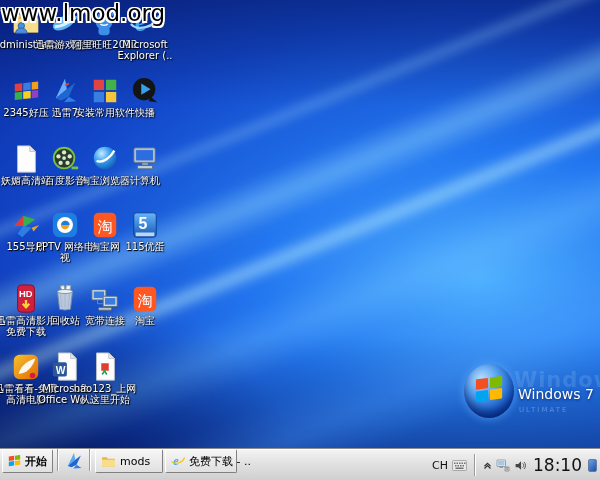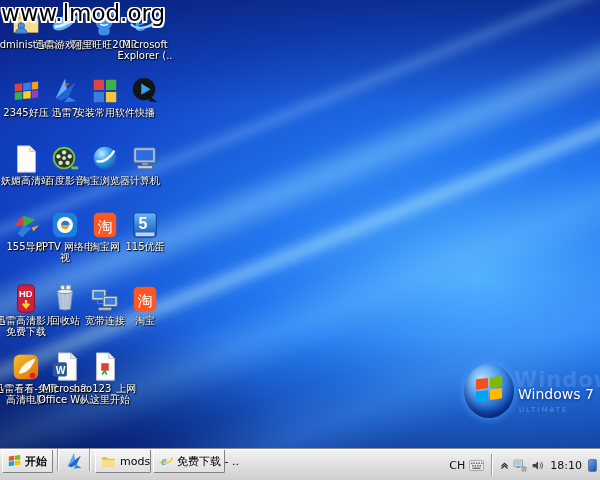--- a/index.html
+++ b/index.html
@@ -63,21 +63,21 @@
   .tbtn { height:24px; margin:0 1px; padding:0 5px; display:flex; align-items:center; gap:4px;
     background:linear-gradient(#f6f6f6,#e0e0e0); border:1px solid;
     border-color:#ffffff #808080 #808080 #ffffff; border-radius:2px;
     font-size:11px; color:#000; white-space:nowrap; }
   .start { margin-left:2px; font-weight:bold; }
   .tb-sep { width:0; height:22px; border-left:1px solid #9a9a9a; border-right:1px solid #ffffff;
     margin:0 3px; }
   .ql { width:24px; height:24px; display:flex; align-items:center; justify-content:center; }
   .tray { margin-left:auto; height:32px; display:flex; align-items:center; gap:4px; padding-right:3px; }
   .tray .txt { font-size:11px; color:#111; }
-  .clock { font-size:11px; color:#111; margin:0 2px; }
+  .clock { font-size:17px; color:#111; margin:0 2px; }
   .showdesk { width:9px; height:13px; border:1px solid #6a7a9a; border-radius:2px;
     background:linear-gradient(135deg,#6aa0e8,#1d4fa8); }
   .trayicon { display:flex; align-items:center; justify-content:center; }
 </style>
 </head>
 <body>
 
 <div class="desktop">
 
   <div class="wall-shade"></div>
@@ -409,21 +409,21 @@
     <div class="ql">
       <span class="trayicon">
         <svg width="20" height="20" viewBox="0 0 32 32">
           <path d="M6 24 L16 3 L18 14z" fill="#5aa8f0"></path>
           <path d="M6 24 L18 14 L27 7 L20 22 L12 26z" fill="#1f66d0"></path>
           <path d="M20 22 L28 27 L15 28z" fill="#2f80e8"></path>
           </svg>
         </span>
     </div>
     <div class="tb-sep"></div>
-    <div class="tbtn" style="width:56px">
+    <div class="tbtn" style="width:68px">
       <span class="trayicon">
         <svg width="15" height="13" viewBox="0 0 32 28">
           <path d="M2 5h10l3 3h15v17H2z" fill="#e8b64c"></path>
             <path d="M2 10h28v15H2z" fill="#f8dd8a"></path>
           </svg>
         </span>
       <span>mods</span>
     </div>
     <div class="tbtn" style="width:72px">
       <span class="trayicon">

